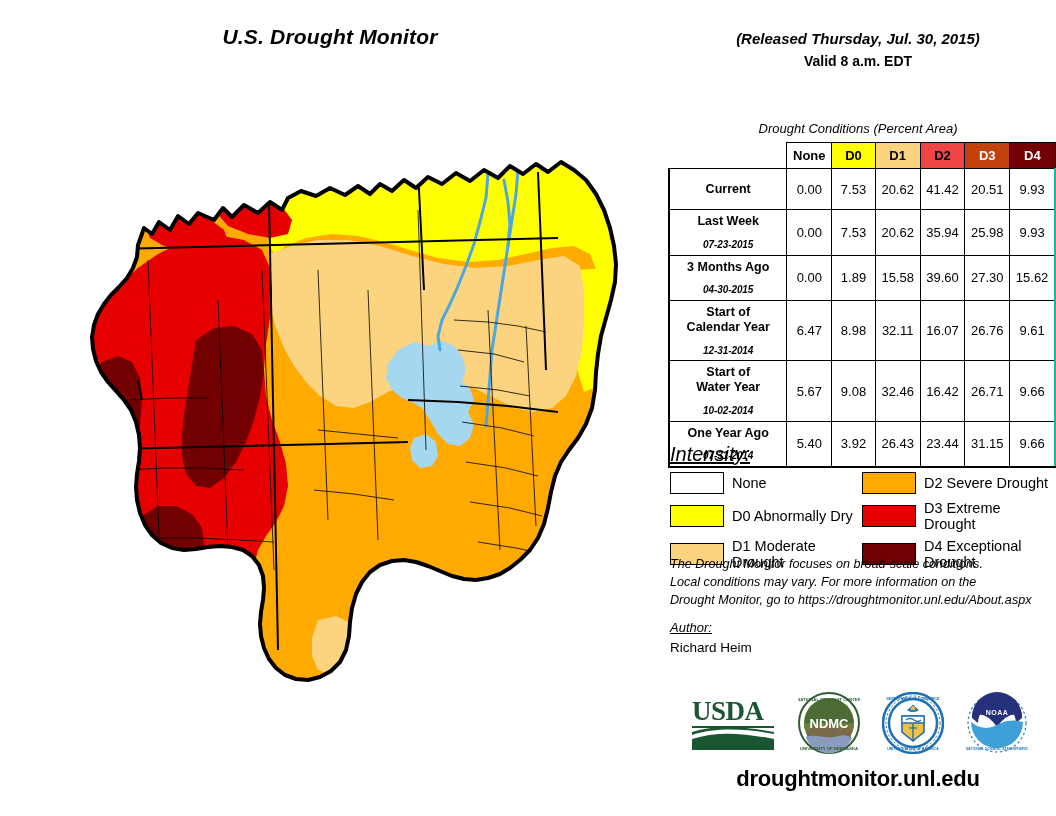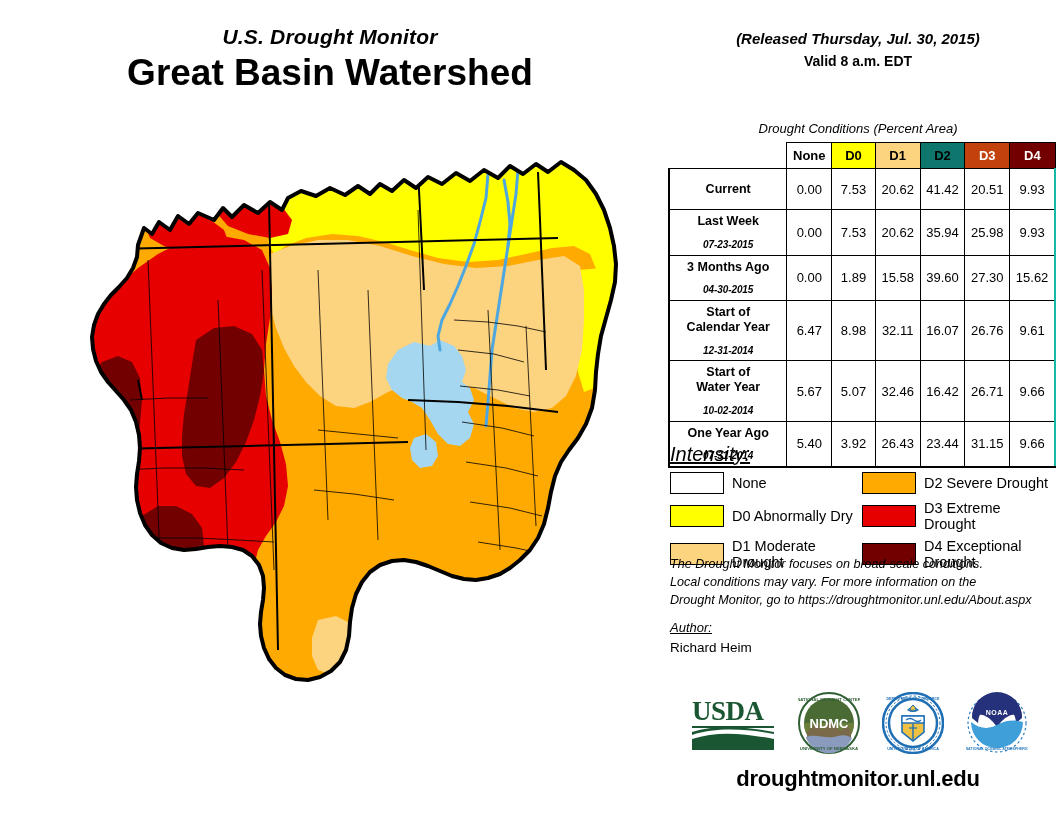--- a/index.html
+++ b/index.html
@@ -131,21 +131,21 @@
     width: 46px;
     height: 40px;
     font-size: 13px;
     font-weight: normal;
   }
   #conditions-table tbody td.val.last-col { border-right: 2px solid #14b8a6; }
   #conditions-table tbody tr:last-child td { border-bottom: 2px solid #000; }
   #conditions-table thead th.hdr-none { background: #ffffff; color: #000; }
   #conditions-table thead th.hdr-d0  { background: #FFFF00; color: #000; }
   #conditions-table thead th.hdr-d1  { background: #FCD37F; color: #000; }
-  #conditions-table thead th.hdr-d2  { background: #0f766e; color: #000; }
+  #conditions-table thead th.hdr-d2  { background: #ef4444; color: #000; }
   #conditions-table thead th.hdr-d3  { background: #c2410c; color: #fff; }
   #conditions-table thead th.hdr-d4  { background: #730000; color: #fff; }
 
   
   #intensity-block {
     position: absolute;
     left: 10px; top: 443px;
     width: 386px;
   }
   #intensity-heading {
@@ -218,21 +218,20 @@
     letter-spacing: -0.2px;
   }
 </style>
 </head>
 <body>
 
 <div id="map-panel">
 
   <div id="map-title-block">
     <div id="map-supertitle">U.S. Drought Monitor</div>
-    <div id="map-title">Great Basin Watershed</div>
   </div>
 
   <div id="map-figure">
     <svg viewBox="0 0 636 560" xmlns="http://www.w3.org/2000/svg" shape-rendering="geometricPrecision">
       <defs>
         <clipPath id="basinClip">
           <path d="M120,95 L126,78 L134,84 L141,72 L152,80 L160,66 L171,74 L180,63
                    L196,70 L205,58 L214,67 L226,55 L240,63 L252,52 L264,60 L270,48
                    L283,41 L298,46 L312,38 L327,45 L340,36 L352,44 L362,34 L374,41
                    L386,30 L398,38 L410,27 L424,34 L438,23 L452,31 L466,20 L480,28
@@ -428,21 +427,21 @@
           <td class="val">6.47</td>
           <td class="val">8.98</td>
           <td class="val">32.11</td>
           <td class="val">16.07</td>
           <td class="val">26.76</td>
           <td class="val last-col">9.61</td>
         </tr>
         <tr>
           <td class="row-label">Start of<br>Water Year<span class="sub-date">10-02-2014</span></td>
           <td class="val">5.67</td>
-          <td class="val">5.07</td>
+          <td class="val">9.08</td>
           <td class="val">32.46</td>
           <td class="val">16.42</td>
           <td class="val">26.71</td>
           <td class="val last-col">9.66</td>
         </tr>
         <tr>
           <td class="row-label">One Year Ago<span class="sub-date">07-31-2014</span></td>
           <td class="val">5.40</td>
           <td class="val">3.92</td>
           <td class="val">26.43</td>

